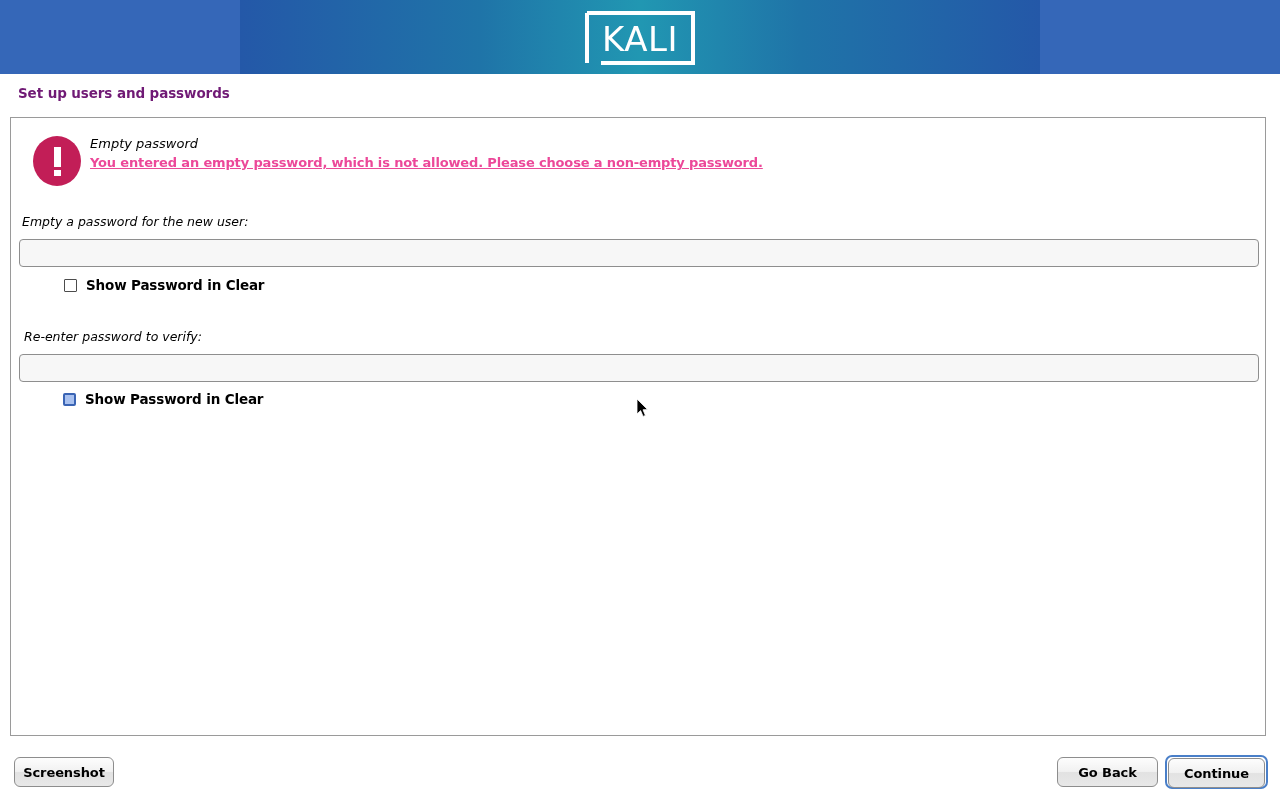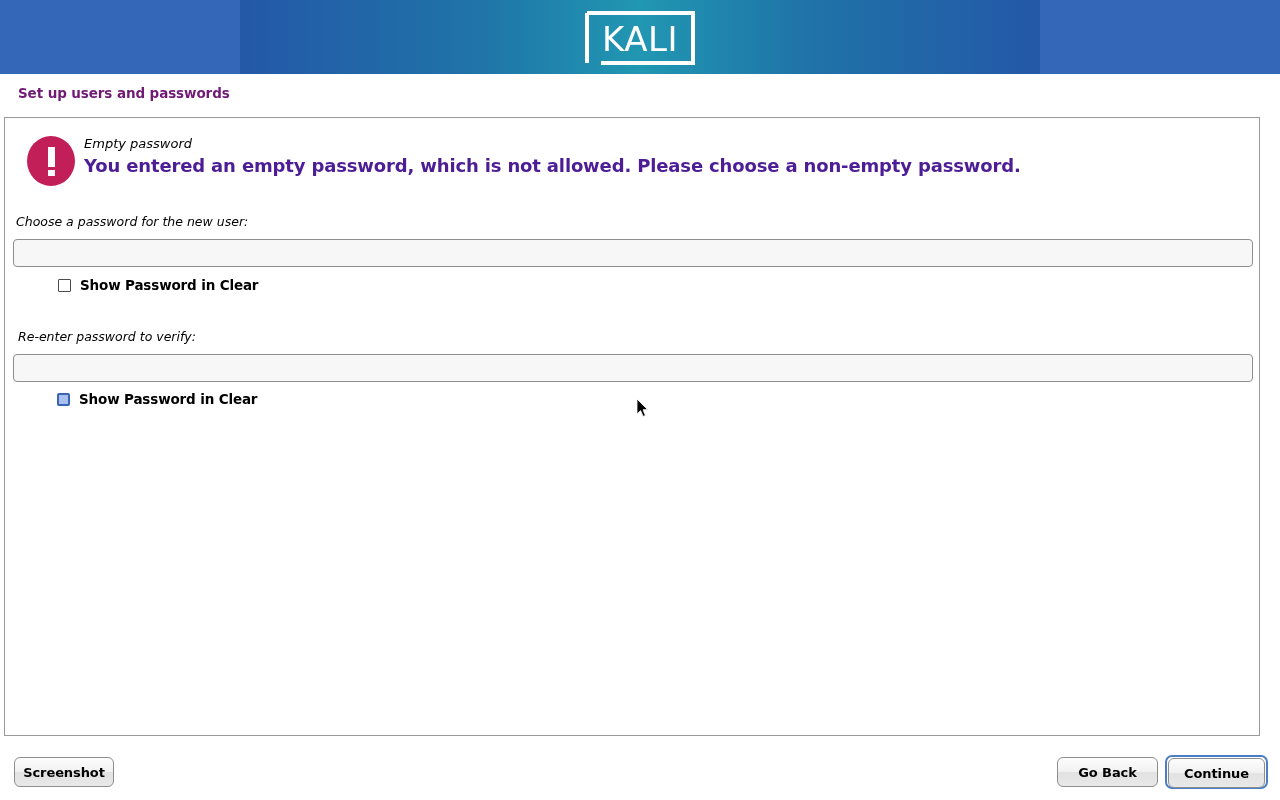--- a/index.html
+++ b/index.html
@@ -53,21 +53,21 @@
     left: 18px; top: 85px;
     font-size: 13.5px;
     font-weight: bold;
     color: #701a75;
     letter-spacing: -0.1px;
   }
 
   
   .panel {
     position: absolute;
-    left: 4px; top: 117px;
+    left: 10px; top: 117px;
     width: 1256px;
     height: 619px;
     border: 1px solid #9a9a9a;
     background: #ffffff;
   }
 
   
   .error-block {
     position: absolute;
     left: 10px; top: 8px;
@@ -105,24 +105,25 @@
   .error-title {
     position: absolute;
     left: 69px; top: 10px;
     font-size: 13px;
     font-style: italic;
     color: #000000;
   }
   .error-text {
     position: absolute;
     left: 69px; top: 29px;
-    font-size: 18px;
-    font-weight: bold;
-    color: #4c1d95;
+    font-size: 13px;
+    font-weight: bold;
+    color: #ec4899;
     letter-spacing: -0.15px;
+    text-decoration: underline;
   }
 
   
   .hint-strong {
     position: absolute;
     font-size: 13.5px;
     font-weight: bold;
     color: #000000;
     letter-spacing: -0.15px;
   }
@@ -231,21 +232,21 @@
       <div class="error-icon">
         <div class="bubble"></div>
         <div class="bang-bar"></div>
         <div class="bang-dot"></div>
       </div>
       <div class="error-title">Empty password</div>
       <div class="error-text">You entered an empty password, which is not allowed. Please choose a non-empty password.</div>
     </div>
 
 
-    <div class="field-label" style="left:11px; top:96px;">Choose a password for the new user:</div>
+    <div class="field-label" style="left:11px; top:96px;">Empty a password for the new user:</div>
     <input class="pw-input" type="password" style="left: 8px; top: 121px; width: 1240px;" placeholder="">
 
     <div class="cb-row" style="left:9px; top:158px;">
       <span class="cb-box"></span>
       <span class="cb-label">Show Password in Clear</span>
     </div>
 
 
     <div class="field-label" style="left:13px; top:211px;">Re-enter password to verify:</div>
     <input class="pw-input" type="password" style="left: 8px; top: 236px; width: 1240px;" placeholder="">

